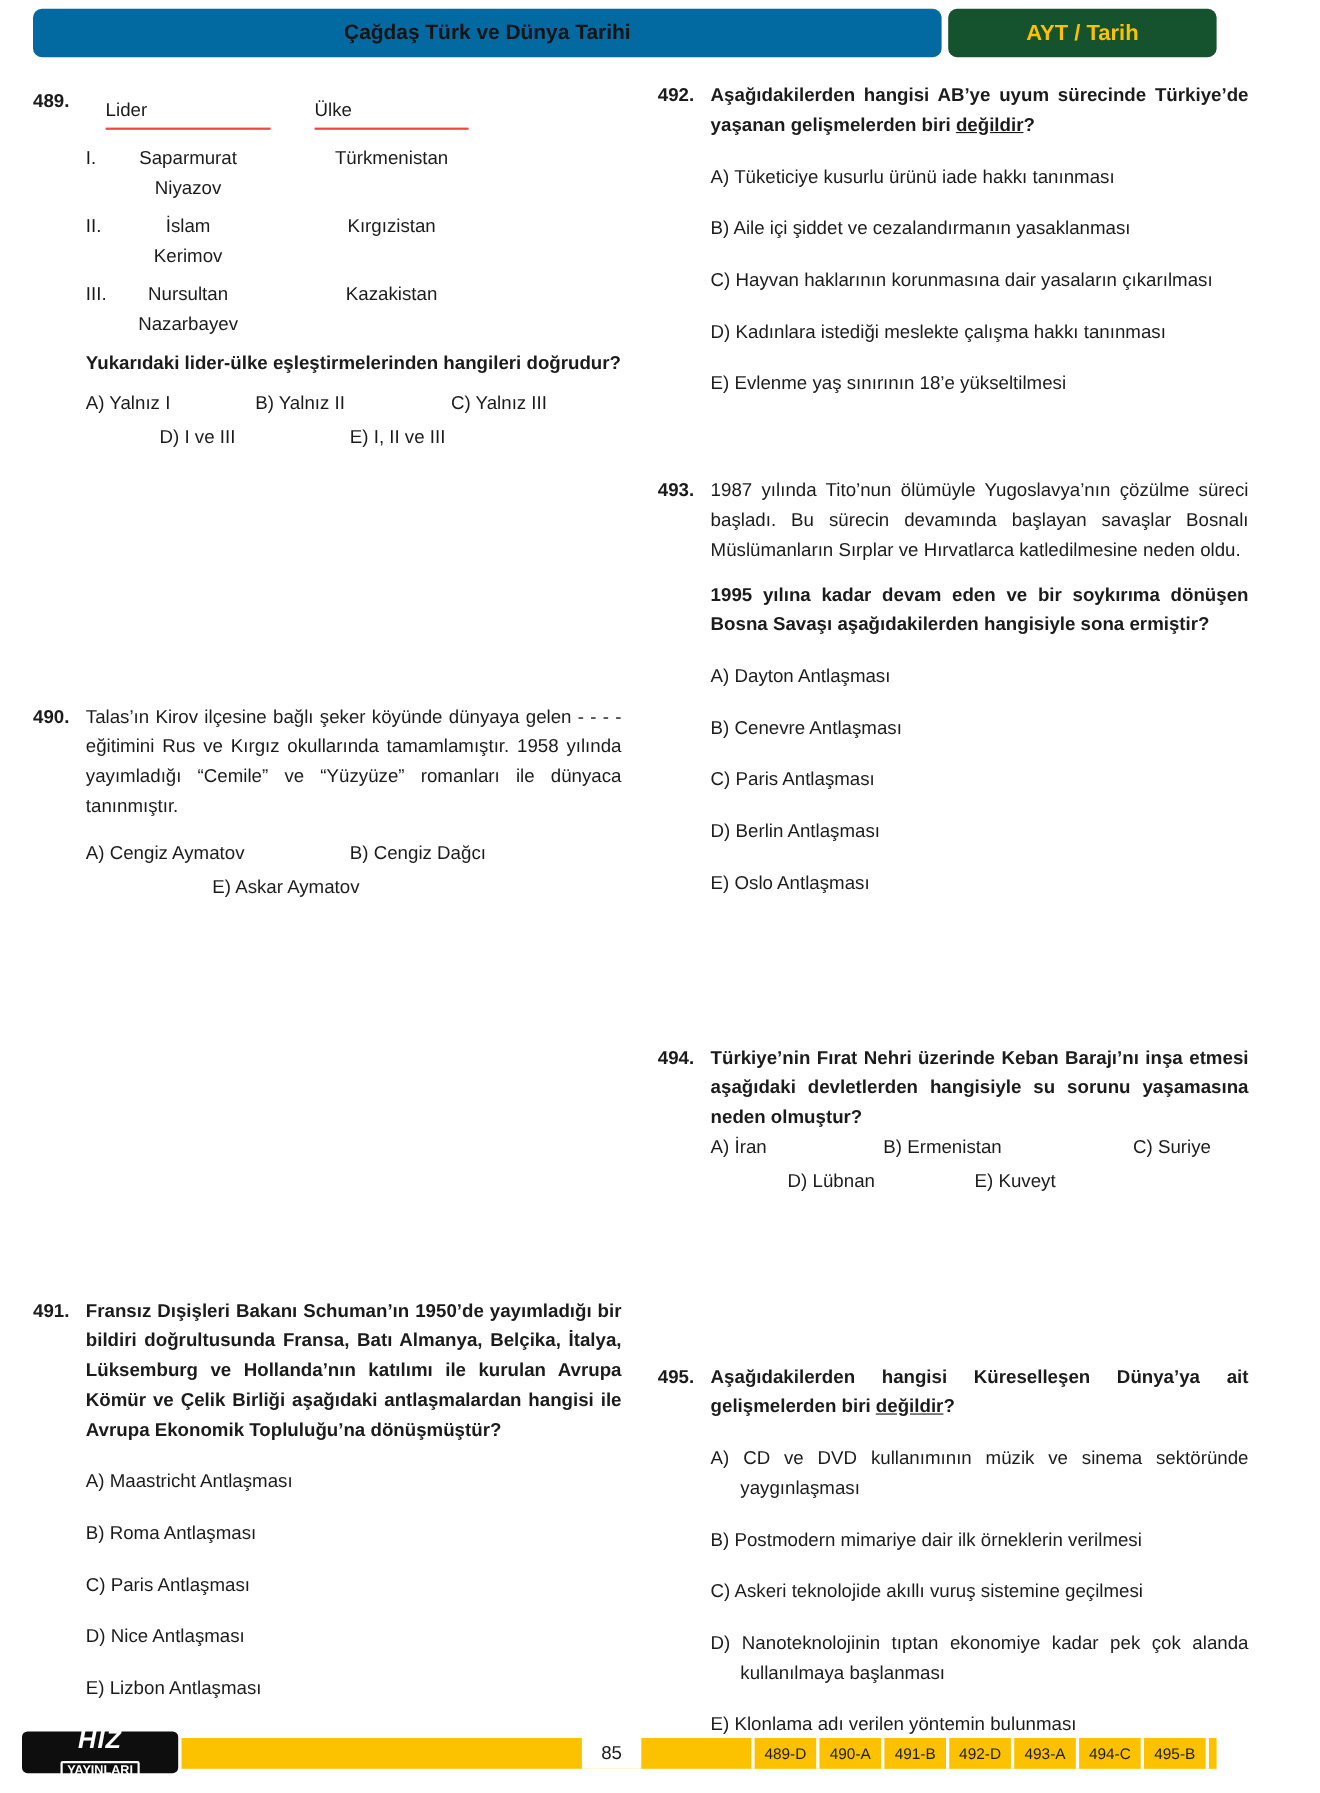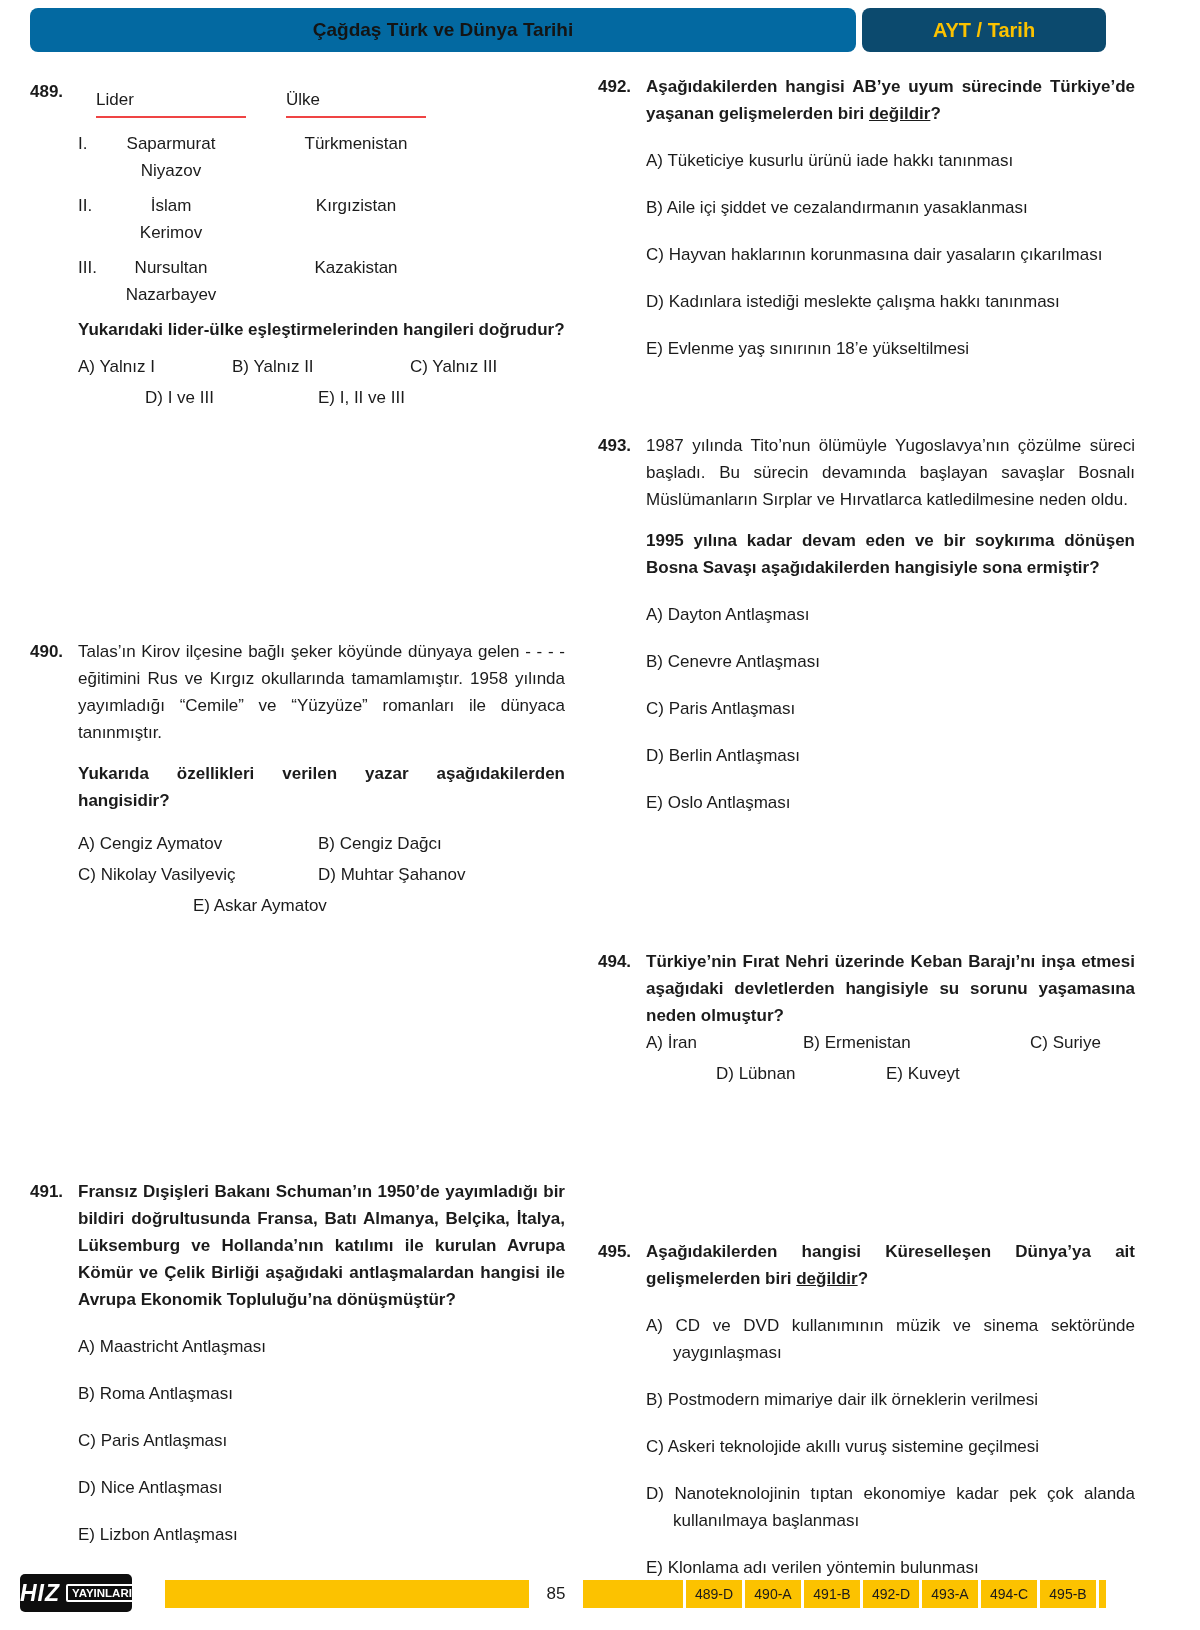--- a/index.html
+++ b/index.html
@@ -14,21 +14,21 @@
 
   
   .hbar {
     position: absolute; left: 30px; top: 8px; width: 826px; height: 44px;
     background: #0369a1; border-radius: 8px;
     display: flex; align-items: center; justify-content: center;
   }
   .hbar span { font-size: 19px; font-weight: bold; color: #141414; }
   .hbadge {
     position: absolute; left: 862px; top: 8px; width: 244px; height: 44px;
-    background: #0c4a6e; border-radius: 8px;
+    background: #14532d; border-radius: 8px;
     display: flex; align-items: center; justify-content: center;
   }
   .hbadge span { font-size: 20px; font-weight: bold; color: #fcc200; }
 
   
   .q { position: absolute; }
   .lcol { left: 30px; width: 535px; }
   .rcol { left: 598px; width: 537px; }
   .qn { position: absolute; left: 0; top: 0; font-weight: bold; font-size: 17px; line-height: 27px; }
   .qc { margin-left: 48px; font-size: 17px; line-height: 27px; }
@@ -62,23 +62,23 @@
   }
   .fkeys {
     position: absolute; left: 683px; top: 1580px; height: 28px;
     display: flex; gap: 3px; padding: 0 3px; background: #ffffff; align-items: stretch;
   }
   .fkey {
     width: 56px; background: #fcc200; color: #1b1b1b;
     display: flex; align-items: center; justify-content: center; font-size: 14px;
   }
   .flogo {
-    position: absolute; left: 20px; top: 1574px; width: 112px; height: 38px;
+    position: absolute; left: 20px; top: 1574px; width: 142px; height: 38px;
     background: #0e0e0e; border-radius: 5px;
-    display: flex; align-items: center; gap: 6px;
+    display: flex; align-items: center; justify-content: center; gap: 6px; flex-direction: column;
   }
   .flogo .l1 { color: #ffffff; font-weight: bold; font-style: italic; font-size: 23px; letter-spacing: 1px; }
   .flogo .l2 { color: #ffffff; font-weight: bold; font-size: 11.5px; border: 2px solid #ffffff; padding: 1px 4px; border-radius: 2px; }
 </style>
 </head>
 <body>
 
 <div class="hbar">
   <span>Çağdaş Türk ve Dünya Tarihi</span>
 </div>
@@ -120,28 +120,23 @@
       <span style="left:67px">D) I ve III</span>
       <span style="left:240px">E) I, II ve III</span>
     </div>
   </div>
 </section>
 
 <section class="q lcol" style="top:638px">
   <span class="qn">490.</span>
   <div class="qc">
     <p class="jt">Talas’ın Kirov ilçesine bağlı şeker köyünde dünyaya gelen - - - -  eğitimini Rus ve Kırgız okullarında tamamlamıştır. 1958 yılında yayımladığı “Cemile” ve “Yüzyüze” romanları ile dünyaca tanınmıştır.</p>
-    <p class="b jt gap14">Yukarıda özellikleri verilen yazar aşağıdakilerden hangisidir?</p>
     <div class="optrow" style="margin-top:16px">
       <span style="left:0">A) Cengiz Aymatov</span>
       <span style="left:240px">B) Cengiz Dağcı</span>
-    </div>
-    <div class="optrow" style="margin-top:4px">
-      <span style="left:0">C) Nikolay Vasilyeviç</span>
-      <span style="left:240px">D) Muhtar Şahanov</span>
     </div>
     <div class="optrow" style="margin-top:4px">
       <span style="left:115px">E) Askar Aymatov</span>
     </div>
   </div>
 </section>
 
 <section class="q lcol" style="top:1178px">
   <span class="qn">491.</span>
   <div class="qc">

